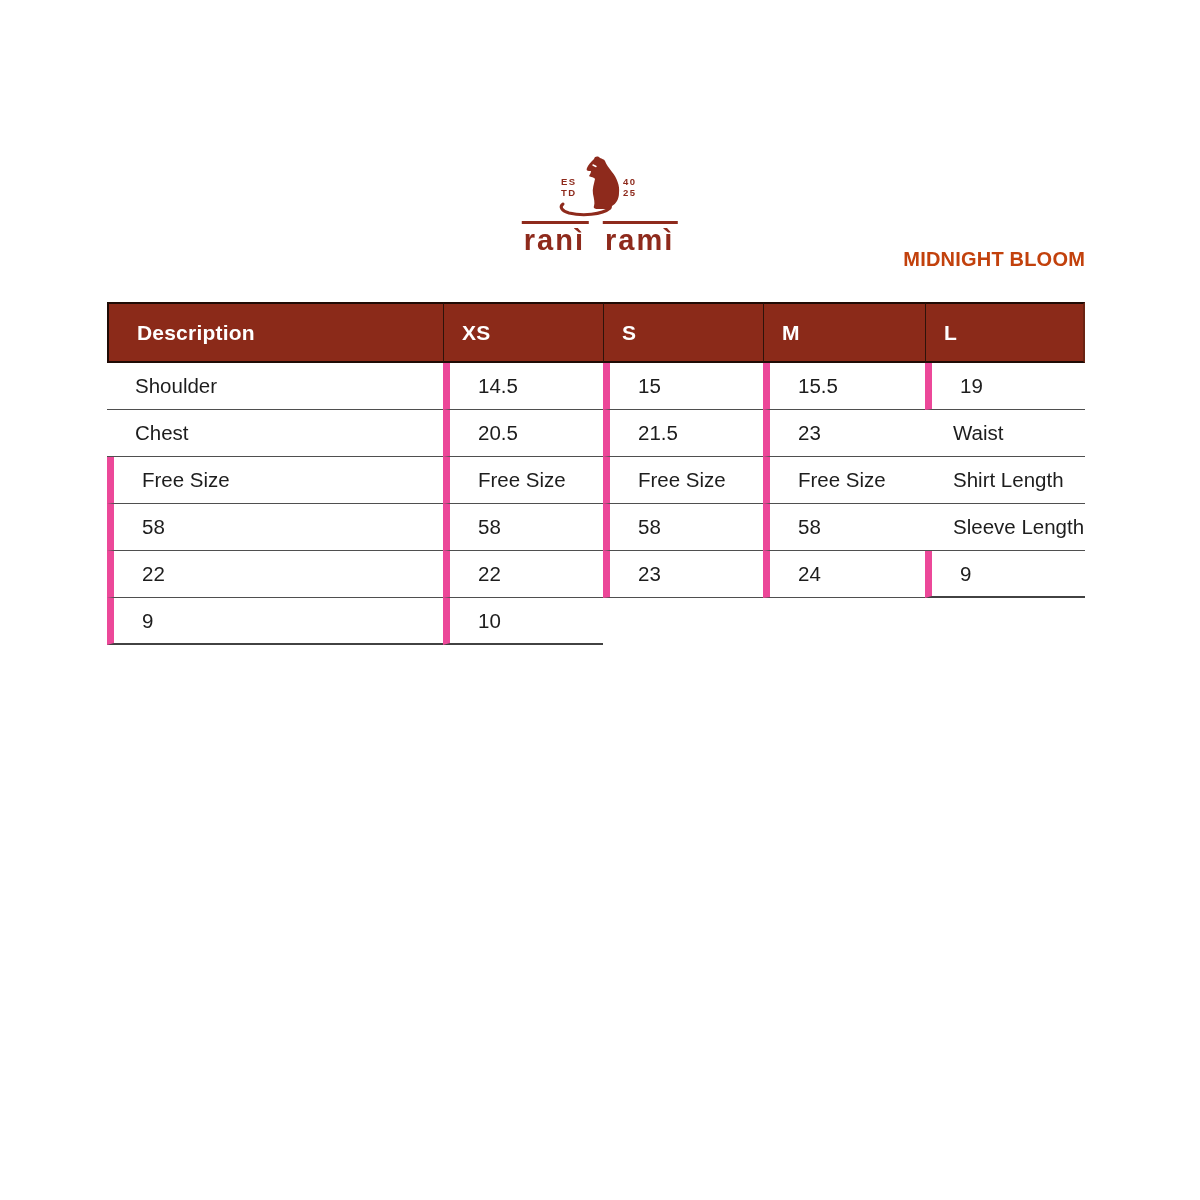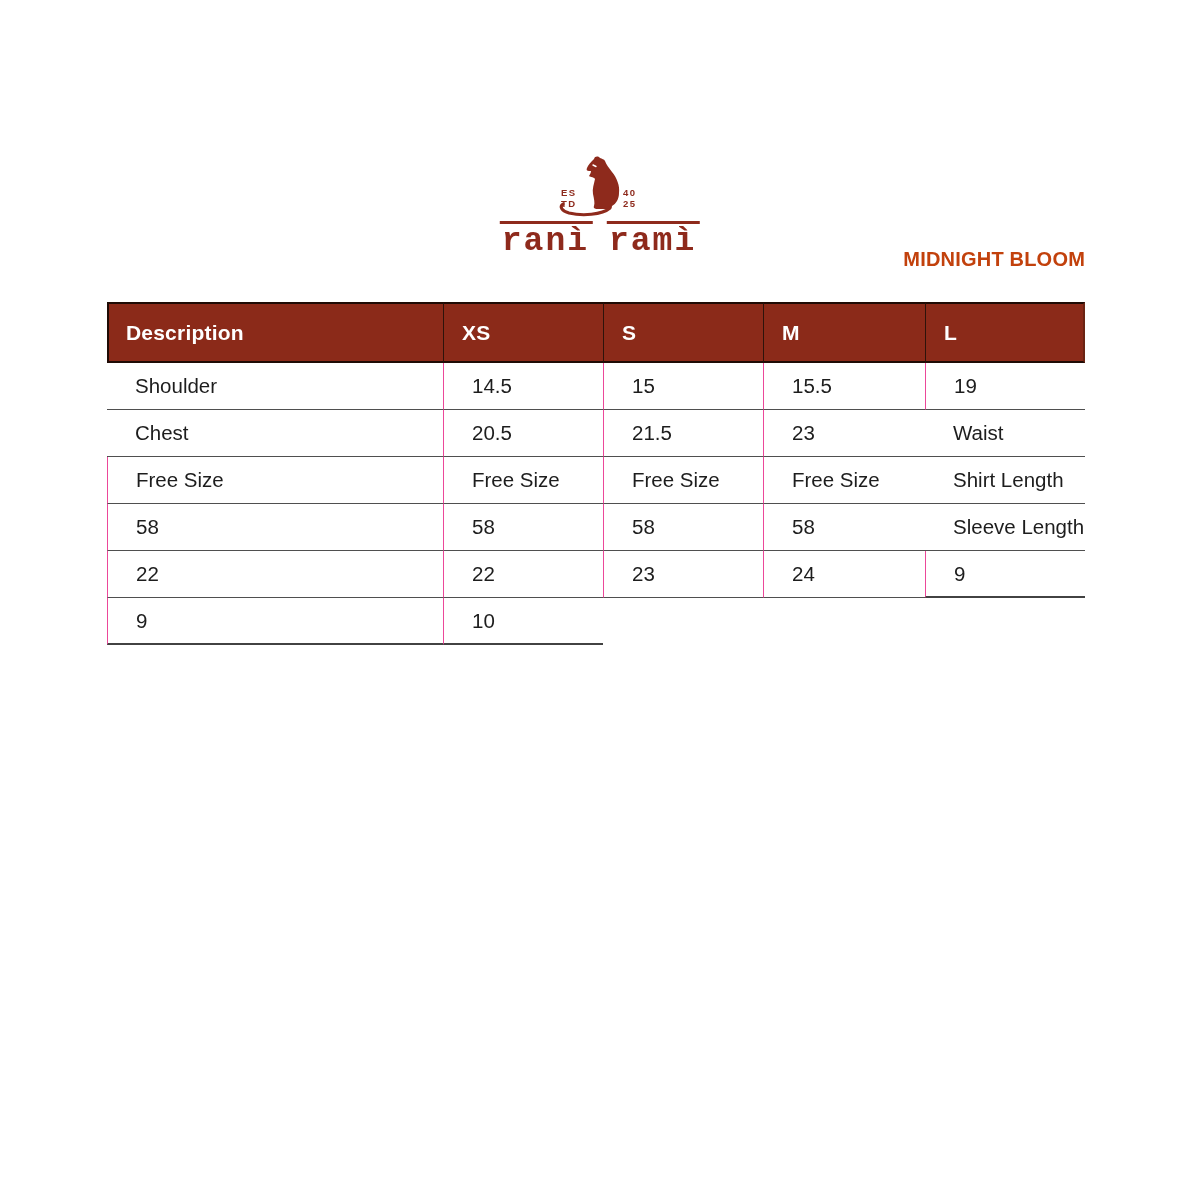--- a/index.html
+++ b/index.html
@@ -4,61 +4,61 @@
 <style>
   * { box-sizing: border-box; margin: 0; padding: 0; }
   html, body { background: #ffffff; }
   body { font-family: "Liberation Sans", sans-serif; }
   .canvas { position: relative; width: 1200px; height: 1200px; background: #ffffff; overflow: hidden; }
 
   
   .logo { position: absolute; left: 520px; top: 155px; width: 160px; height: 64px; color: #8E2A1C; }
   .logo svg { position: absolute; left: 34px; top: 0; }
   .estd, .year {
-    position: absolute; top: 32px; font-size: 9.5px; line-height: 11px;
+    position: absolute; top: 21px; font-size: 9.5px; line-height: 11px;
     letter-spacing: 1.5px; font-weight: 700; color: #8E2A1C;
   }
   .estd { left: 41px; }
   .year { left: 103px; }
 
   .wordmark {
     position: absolute; left: 600px; top: 221px; transform: translateX(-50%);
     display: flex; gap: 14px; color: #8E2A1C;
-    font-family: Liberation Mono, monospace; font-weight: 700;
-    font-size: 33px; letter-spacing: 2px; white-space: nowrap;
+    font-family: Liberation Sans, sans-serif; font-weight: 700;
+    font-size: 29px; letter-spacing: 2px; white-space: nowrap;
   }
   .wordmark .word { border-top: 3.5px solid #8E2A1C; padding: 1px 4px 0 2px; line-height: 1.05; }
 
   
   .product-name {
     position: absolute; top: 248px; right: 115px;
     font-size: 20px; font-weight: 700; letter-spacing: 0.2px; color: #c2410c;
   }
 
   
   .size-chart {
     position: absolute; left: 107px; top: 302px; width: 978px;
     display: grid; grid-template-columns: 336px 160px 160px 162px 160px;
   }
   .hc {
     height: 61px; background: #8B2A19; color: #ffffff;
     font-weight: 700; font-size: 21px; letter-spacing: 0.2px;
-    display: flex; align-items: center; padding-left: 17px;
+    display: flex; align-items: center; padding-left: 28px;
     border-top: 2px solid #1F0B05; border-bottom: 2px solid #1F0B05;
   }
   .hc.v { padding-left: 18px; border-left: 1px solid #2E130A; }
   .hc.first { border-left: 2px solid #1F0B05; }
   .hc.last { border-right: 2px solid #6B2413; }
   .bc {
     height: 47px; background: #ffffff;
     display: flex; align-items: center; padding-left: 28px;
     font-size: 20.5px; color: #1d1d1d;
     border-bottom: 1px solid #4F4F4F;
   }
-  .bc.v { border-left: 1px solid #ec4899; }
+  .bc.v { border-left: 7px solid #ec4899; }
   .bc.rlast { border-bottom: 2px solid #424242; }
 </style>
 </head>
 <body>
 
 <div class="canvas">
 
   <div class="logo">
     <svg width="74" height="62" viewBox="0 0 74 60" aria-hidden="true">
       <path fill="#8E2A1C" d="M46 2

